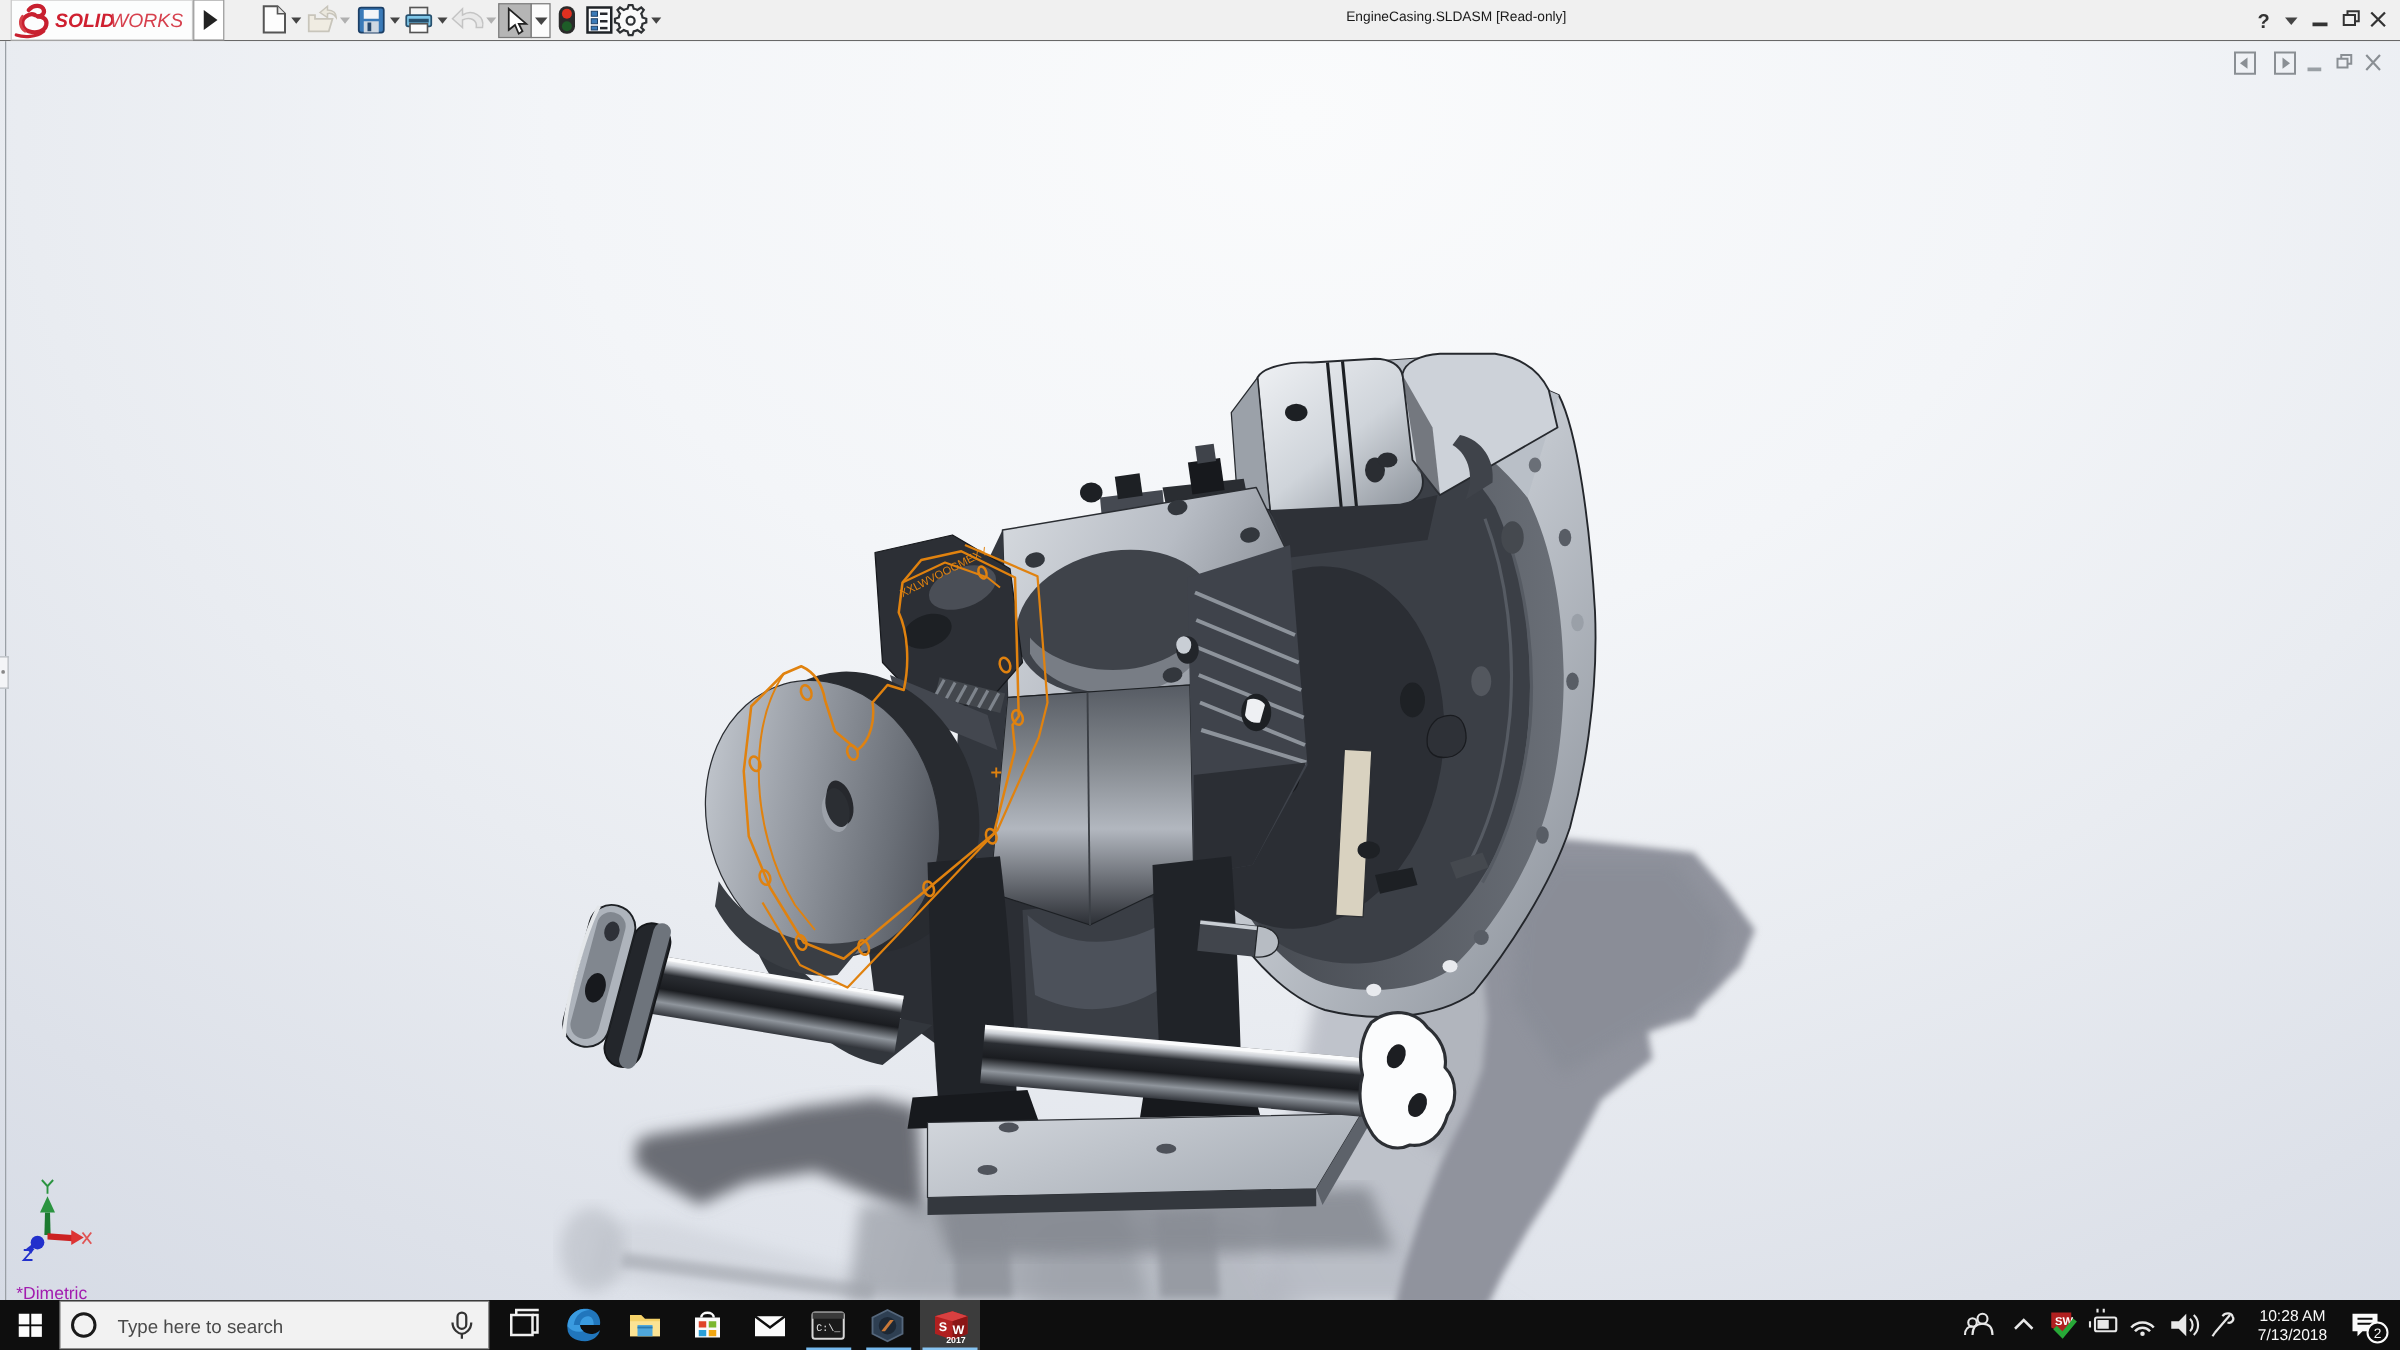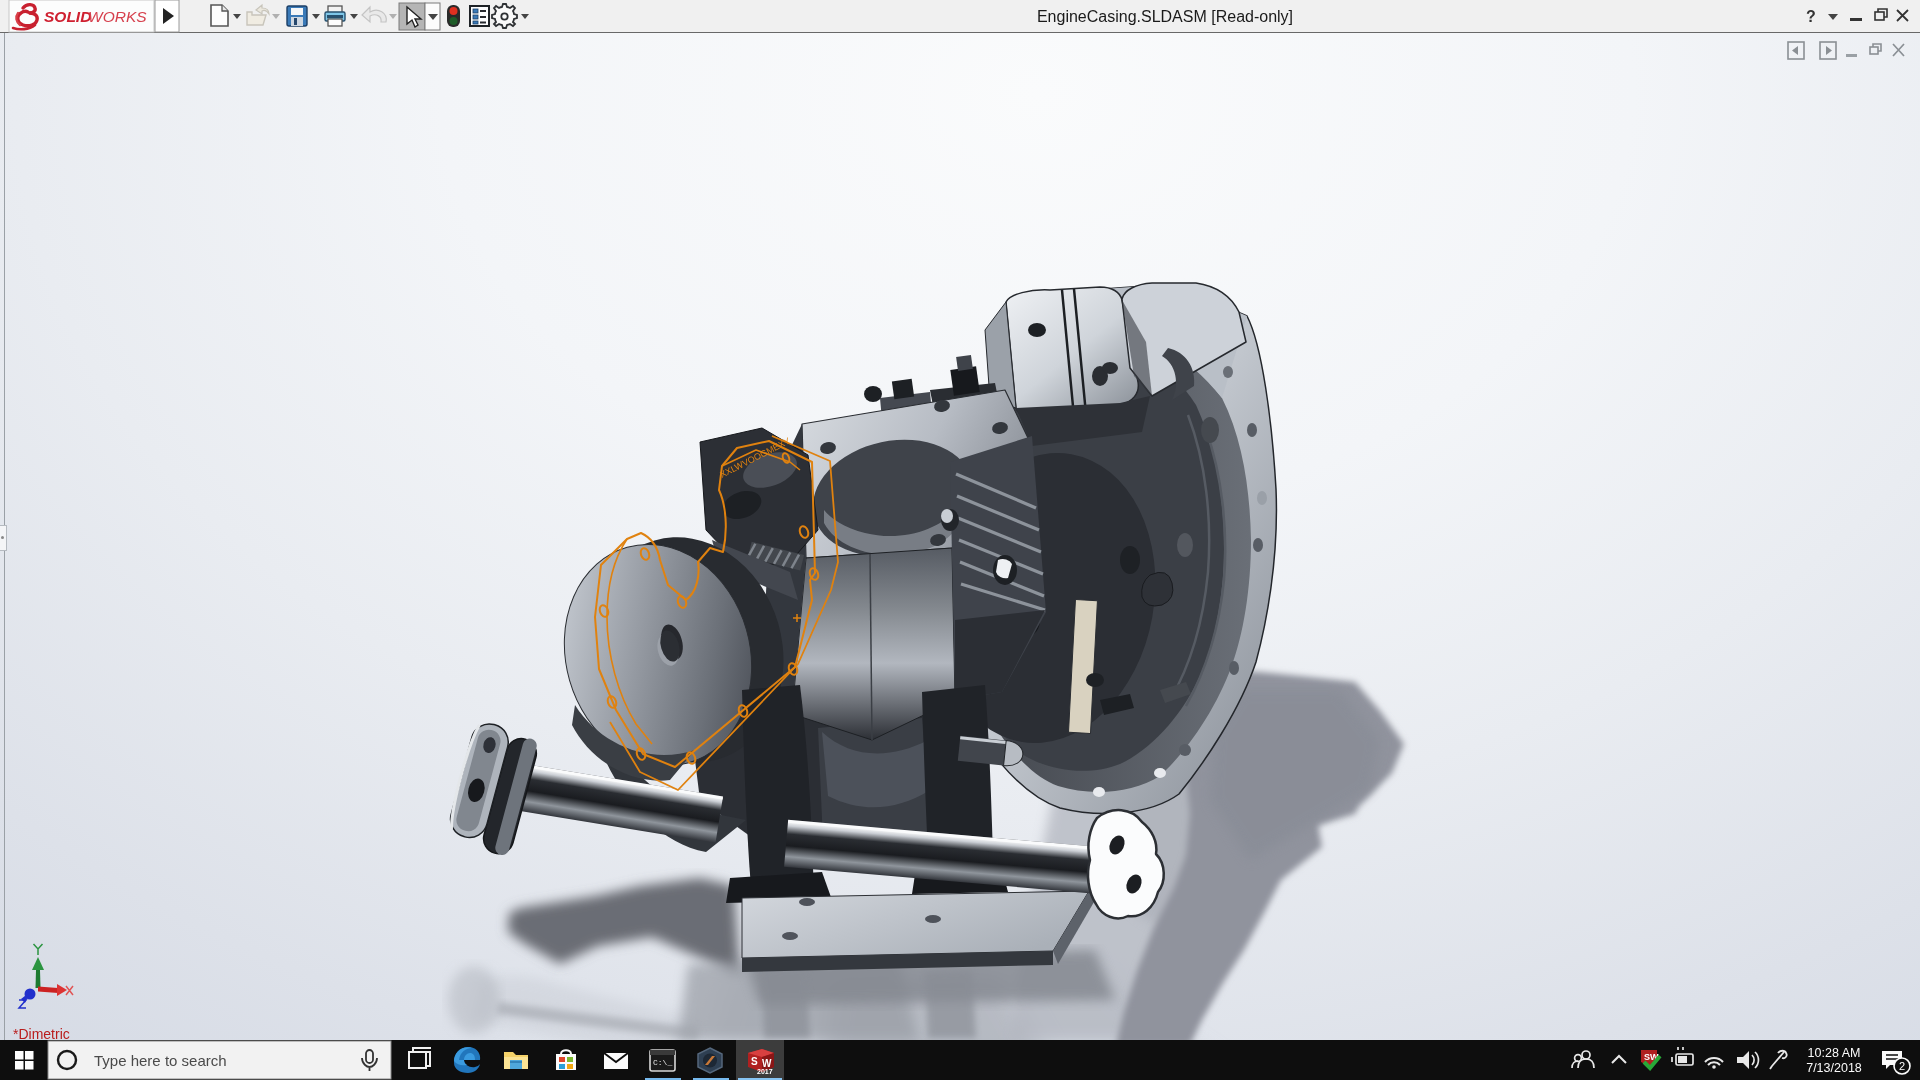--- a/index.html
+++ b/index.html
@@ -2,22 +2,22 @@
 <html><head>
 <meta charset="utf-8">
 <style>
   * { margin:0; padding:0; box-sizing:border-box; }
   html,body { width:1920px; height:1080px; overflow:hidden; font-family:"Liberation Sans", sans-serif; background:#fff; }
   #titlebar { position:absolute; left:0; top:0; width:1920px; height:32px; background:#f0f0f0; border-bottom:1px solid #686868; }
   #viewport { position:absolute; left:0; top:33px; width:1920px; height:1007px;
     background: radial-gradient(ellipse 1700px 1200px at 54% 6%, #fafbfc 0%, #f3f5f8 35%, #e9ecf1 60%, #dde1e9 85%, #d6dbe5 100%); }
   #vpborder { position:absolute; left:4px; top:33px; width:1px; height:1007px; background:#9aa0a6; }
   #taskbar { position:absolute; left:0; top:1040px; width:1920px; height:40px; background:#0e0e0e; }
-  #title-text { position:absolute; top:8px; left:410px; width:1510px; text-align:center; font-size:16px; color:#1a1a1a; }
-  #dimetric { position:absolute; left:13px; top:1026px; font-size:14px; color:#b91c1c; }
+  #title-text { position:absolute; top:8px; left:410px; width:1510px; text-align:center; font-size:11px; color:#1a1a1a; }
+  #dimetric { position:absolute; left:13px; top:1026px; font-size:14px; color:#a21caf; }
   #lefttab { position:absolute; left:0; top:525px; width:7px; height:26px; background:#f4f5f7; border:1px solid #b5bac0; border-left:none; }
   #lefttab:after { content:""; position:absolute; left:1px; top:10px; width:3px; height:3px; background:#888; border-radius:50%; }
 </style>
 </head>
 <body>
 <div id="viewport"></div>
 <div id="vpborder"></div>
 <div id="lefttab"></div>
 
 <svg id="scene" width="1920" height="1080" viewBox="0 0 1920 1080" style="position:absolute;left:0;top:0;">

